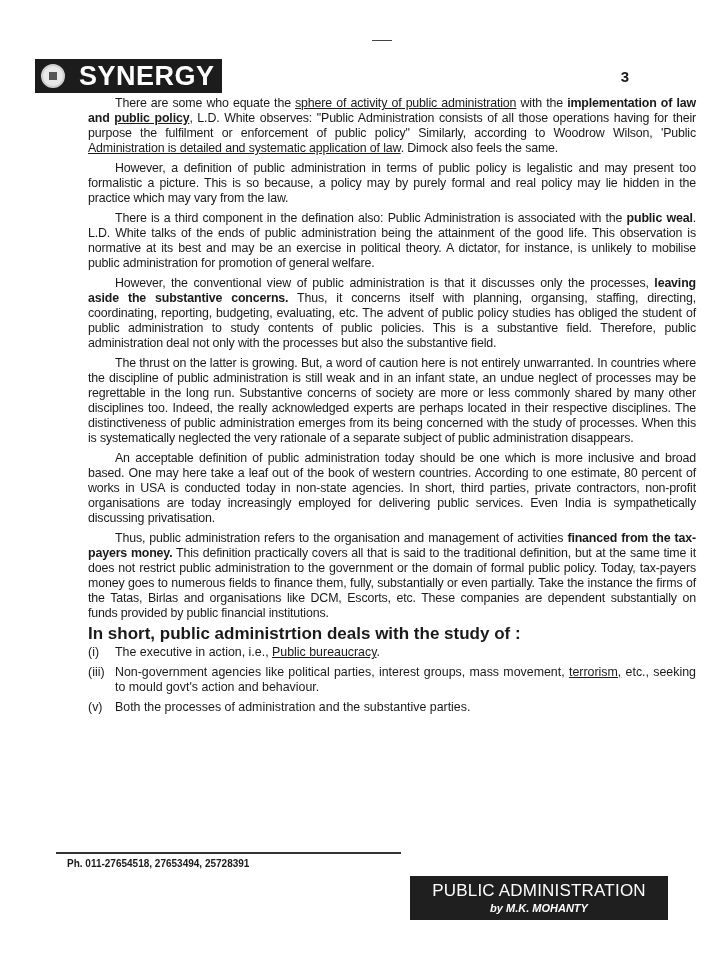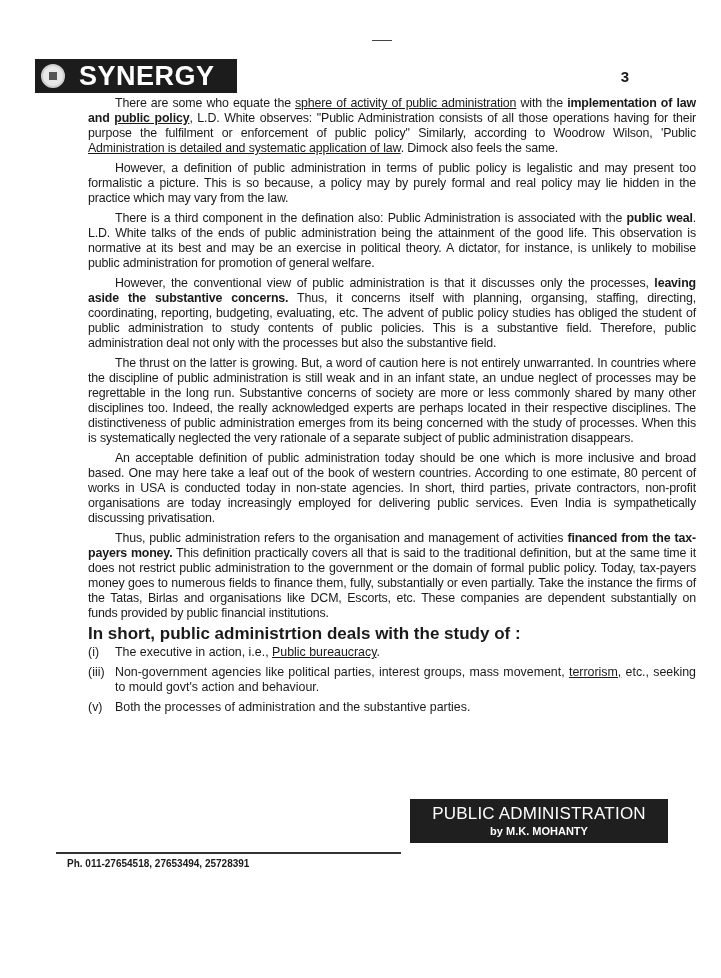--- a/index.html
+++ b/index.html
@@ -3,21 +3,21 @@
 <meta charset="utf-8">
 <style>
   html, body { margin: 0; padding: 0; }
   body {
     width: 721px; height: 978px; background: #ffffff; position: relative; overflow: hidden;
     font-family: "Liberation Sans", sans-serif; color: #1a1a1a;
   }
   .mark { position: absolute; left: 372px; top: 40px; width: 20px; height: 1px; background: #444; }
   .header { position: absolute; left: 35px; top: 59px; width: 662px; height: 34px; }
   .logo-box {
-    position: absolute; left: 0; top: 0; width: 202px; height: 34px; background: #1c1c1c;
+    position: absolute; left: 0; top: 0; width: 187px; height: 34px; background: #1c1c1c;
     display: flex; align-items: center;
   }
   .emblem {
     width: 24px; height: 24px; border-radius: 50%; background: #e8e8e8; margin-left: 6px;
     border: 2px solid #cfcfcf; box-sizing: border-box; position: relative;
   }
   .emblem::after {
     content: ""; position: absolute; left: 6px; top: 6px; width: 8px; height: 8px; background: #555;
   }
   .brand { color: #fff; font-weight: bold; font-size: 27px; letter-spacing: 0.5px; margin-left: 14px; font-family: "Liberation Sans", sans-serif; }
@@ -30,25 +30,25 @@
   .content u { text-decoration: underline; }
   .content b { font-weight: bold; }
   .summary-title { font-weight: bold; font-size: 17px; margin: 2px 0 4px 0; text-indent: 0; }
   .list { margin: 0; padding: 0; list-style: none; }
   .list li { display: flex; margin-bottom: 5px; }
   .list .num { width: 27px; flex-shrink: 0; }
   .list .txt { flex: 1; text-align: justify; }
   .footer-rule { position: absolute; left: 56px; top: 852px; width: 345px; height: 2px; background: #333; }
   .phone { position: absolute; left: 67px; top: 858px; font-weight: bold; font-size: 10px; }
   .footer-box {
-    position: absolute; left: 410px; top: 799px; width: 258px; height: 44px; background: #1f1f1f; color: #fff;
+    position: absolute; left: 410px; top: 876px; width: 258px; height: 44px; background: #1f1f1f; color: #fff;
     text-align: center;
   }
   .footer-title { font-size: 17px; font-weight: 500; margin-top: 5px; letter-spacing: 0.2px; }
-  .footer-author { font-size: 11px; font-weight: bold; margin-top: 1px; }
+  .footer-author { font-size: 11px; font-weight: bold; margin-top: 1px; font-style: italic; }
 </style>
 </head>
 <body>
 
 <div class="mark"></div>
 
 <div class="header">
   <div class="logo-box">
     <span class="emblem"></span>
     <span class="brand">SYNERGY</span>

